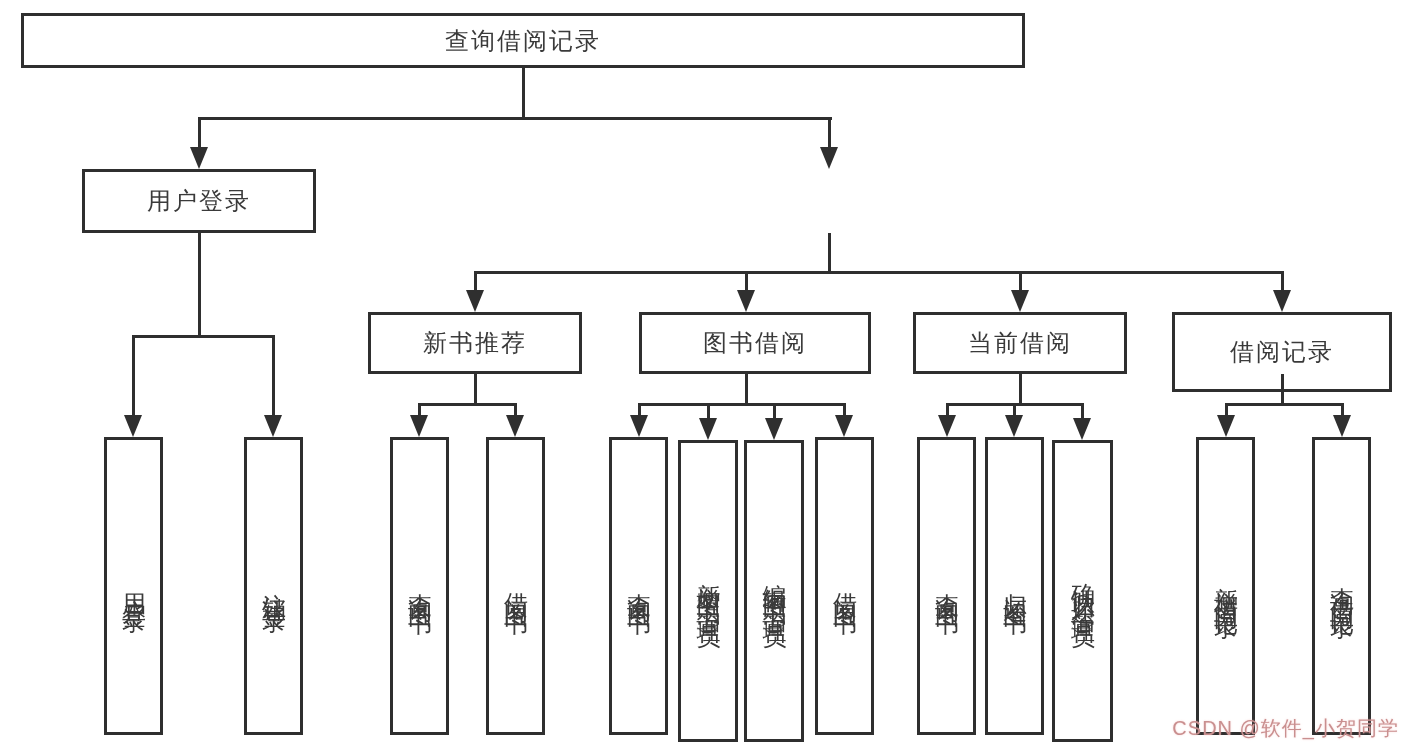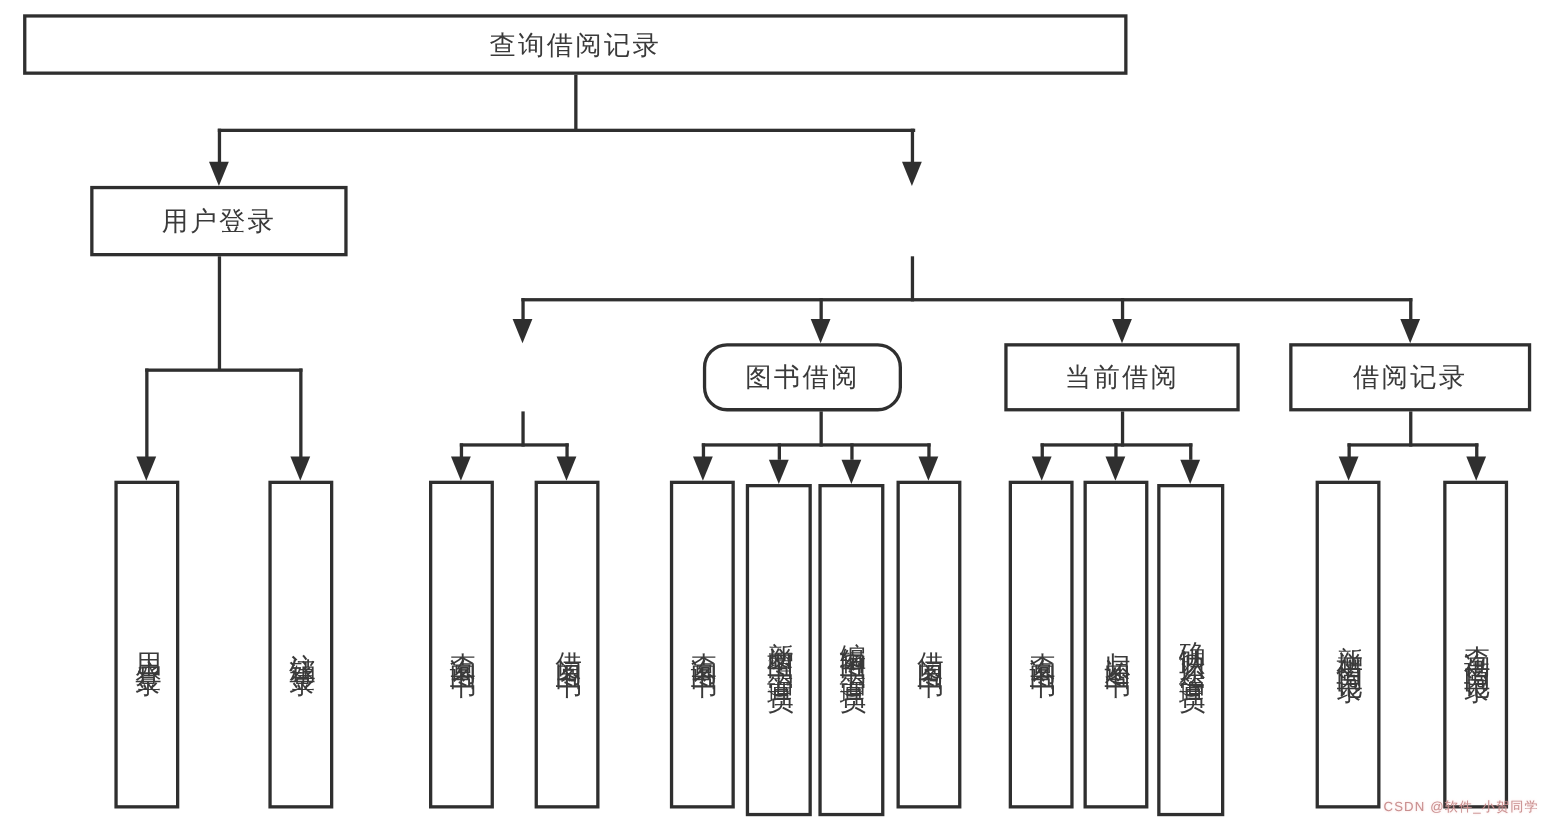--- a/index.html
+++ b/index.html
@@ -18,21 +18,21 @@
     writing-mode:vertical-rl;font-size:24px;letter-spacing:6px;line-height:1.2;
   }
   .vl{position:absolute;width:3px;background:#2f2f2f;}
   .hl{position:absolute;height:3px;background:#2f2f2f;}
   .ar{
     position:absolute;width:0;height:0;
     border-left:9px solid transparent;border-right:9px solid transparent;
     border-top:22px solid #2f2f2f;
   }
   #watermark{
-    position:absolute;right:6px;bottom:5px;font-size:12px;letter-spacing:1px;
+    position:absolute;right:6px;bottom:5px;font-size:20px;letter-spacing:1px;
     color:#c98f8f;text-shadow:0 0 2px rgba(240,170,170,.55);white-space:nowrap;
   }
 </style>
 </head>
 <body>
 
 <div id="stage">
 
   <div class="bx" style="left:21px;top:13px;width:1004px;height:55px;">查询借阅记录</div>
 
@@ -56,23 +56,24 @@
   <div class="hl" style="left:473.5px;top:271px;width:810px;"></div>
   <div class="vl" style="left:473.5px;top:271px;height:21px;"></div>
   <div class="vl" style="left:744.5px;top:271px;height:21px;"></div>
   <div class="vl" style="left:1018.5px;top:271px;height:21px;"></div>
   <div class="vl" style="left:1280.5px;top:271px;height:21px;"></div>
   <div class="ar" style="left:466px;top:290px;"></div>
   <div class="ar" style="left:737px;top:290px;"></div>
   <div class="ar" style="left:1011px;top:290px;"></div>
   <div class="ar" style="left:1273px;top:290px;"></div>
 
-  <div class="bx" style="left:639px;top:312px;width:181px;height:62px;border-radius:22px;">图书借阅</div>
+  <div class="bx" style="left:368px;top:312px;width:214px;height:62px;">新书推荐</div>
+  <div class="bx" style="left:639px;top:312px;width:232px;height:62px;">图书借阅</div>
   <div class="bx" style="left:913px;top:312px;width:214px;height:62px;">当前借阅</div>
-  <div class="bx" style="left:1172px;top:312px;width:220px;height:62px;">借阅记录</div>
+  <div class="bx" style="left:1172px;top:312px;width:220px;height:80px;">借阅记录</div>
 
   <div class="vl" style="left:473.5px;top:374px;height:32px;"></div>
   <div class="vl" style="left:744.5px;top:374px;height:32px;"></div>
   <div class="vl" style="left:1018.5px;top:374px;height:32px;"></div>
   <div class="vl" style="left:1280.5px;top:374px;height:32px;"></div>
 
   <div class="hl" style="left:417.5px;top:403px;width:99px;"></div>
   <div class="hl" style="left:637.5px;top:403px;width:208px;"></div>
   <div class="hl" style="left:945.5px;top:403px;width:138px;"></div>
   <div class="hl" style="left:1224.5px;top:403px;width:119px;"></div>

